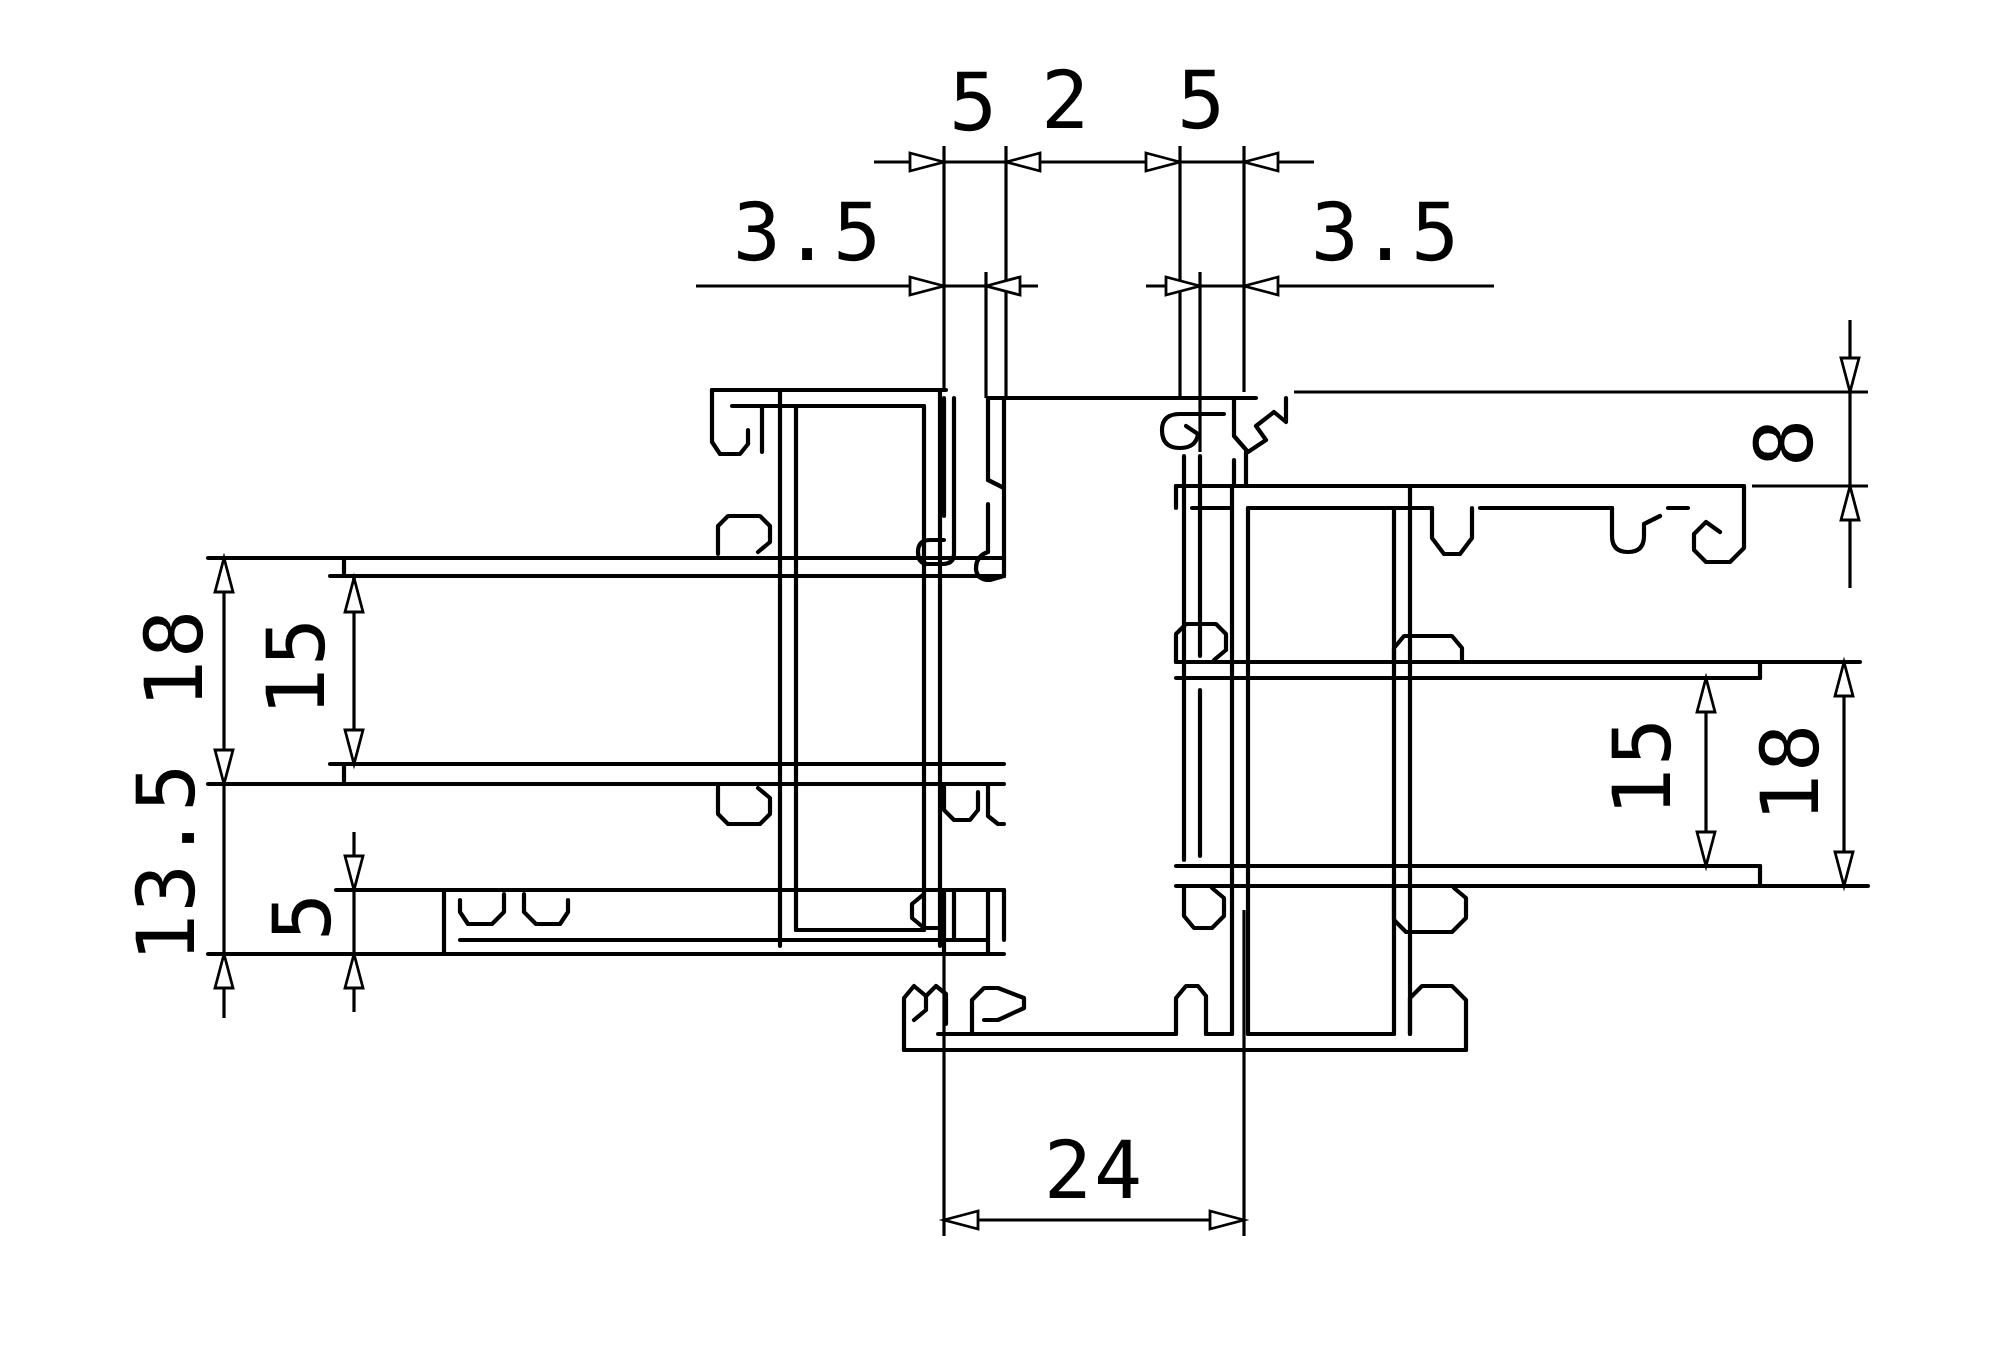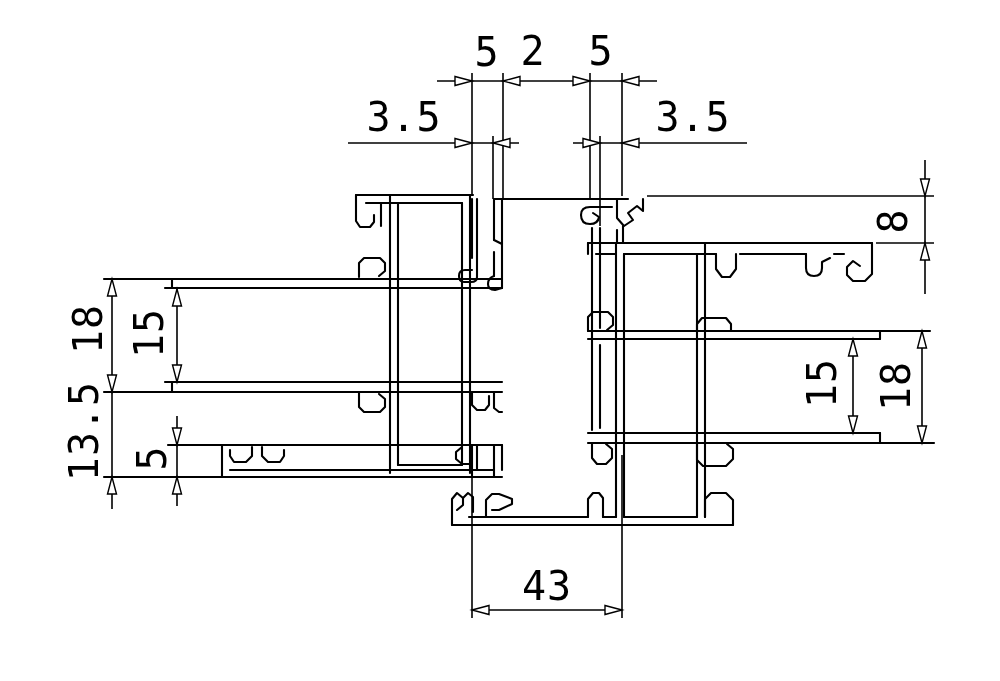--- a/index.html
+++ b/index.html
@@ -203,15 +203,15 @@
   <div class="dim-label vertical" style="left:149px;top:333px">15</div>
 
   <div class="dim-label vertical" style="left:84px;top:431px">13.5</div>
 
   <div class="dim-label vertical" style="left:152px;top:458px">5</div>
 
   <div class="dim-label vertical" style="left:822px;top:383px">15</div>
 
   <div class="dim-label vertical" style="left:896px;top:386px">18</div>
 
-  <div class="dim-label" style="left:547px;top:586px">43</div>
+  <div class="dim-label" style="left:547px;top:586px">24</div>
 
 </div>
 
 </body></html>

